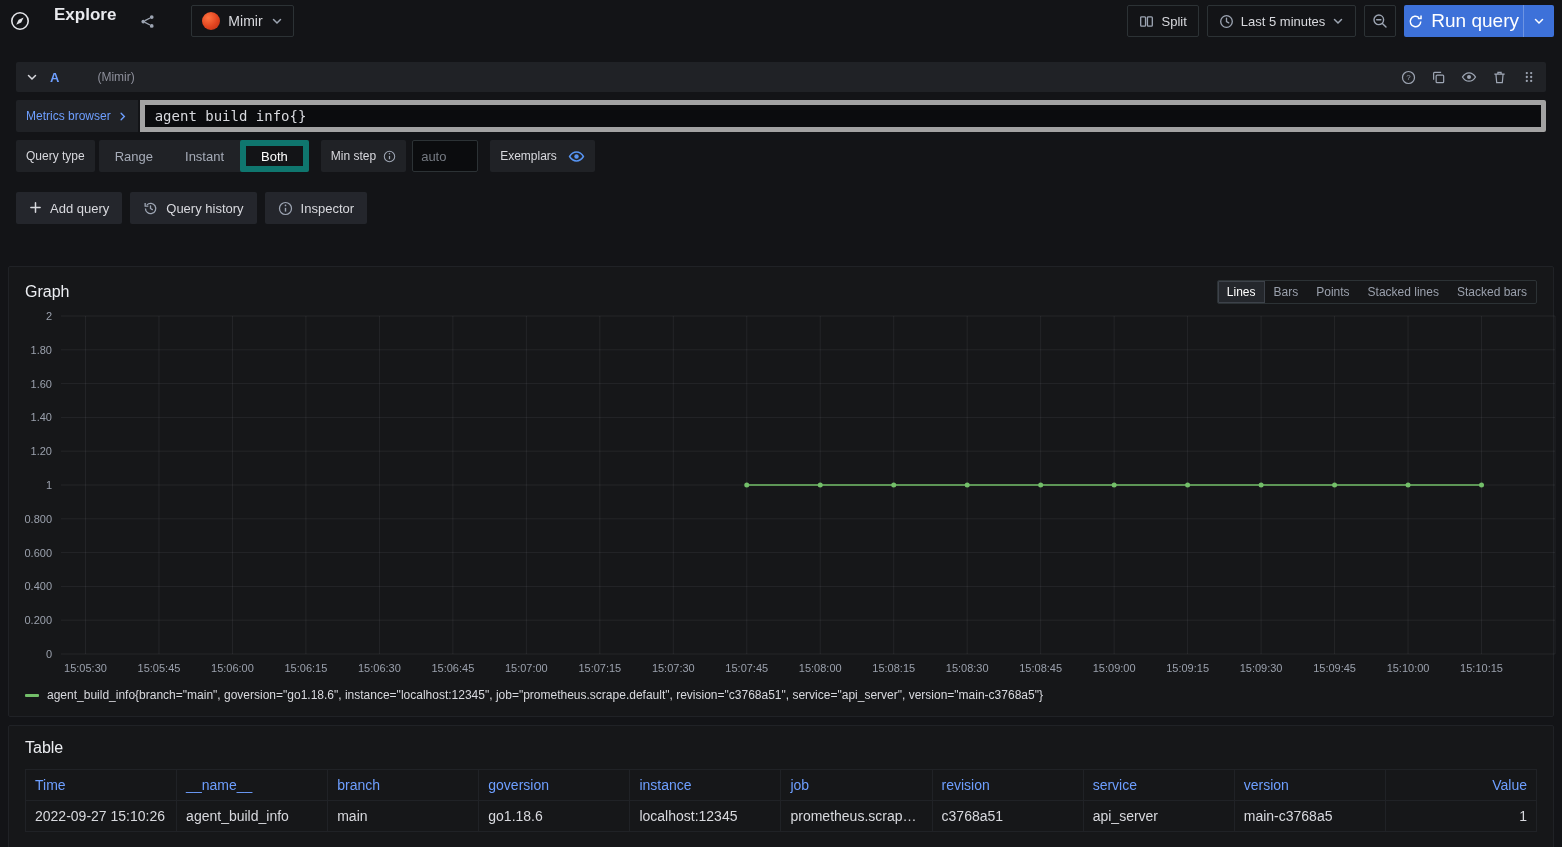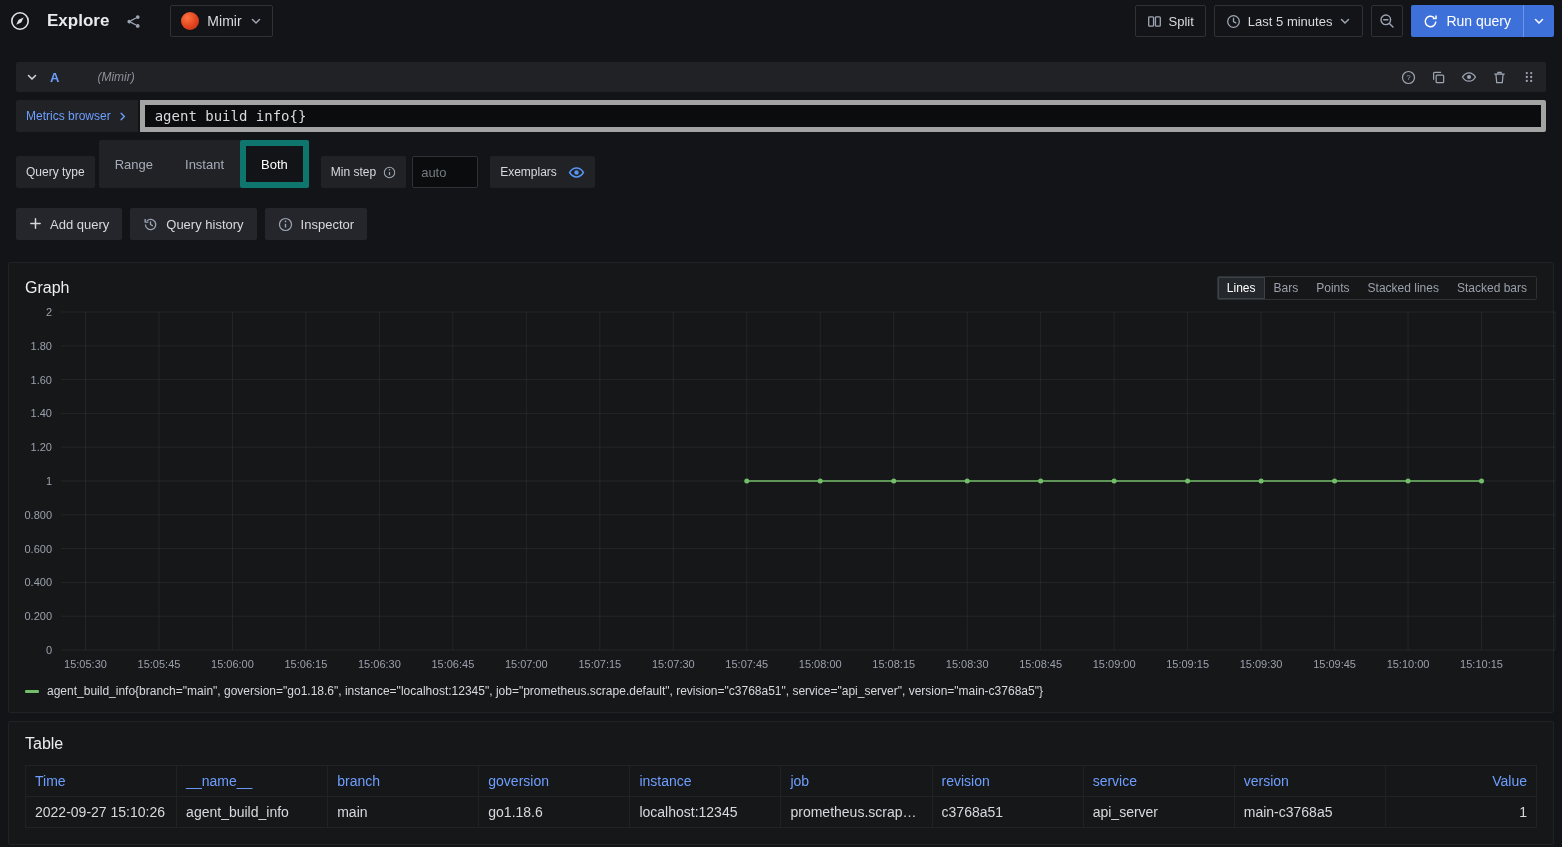--- a/index.html
+++ b/index.html
@@ -3,60 +3,60 @@
 <meta charset="utf-8">
 <style>
   *{box-sizing:border-box;margin:0;padding:0}
   html,body{width:1562px;height:847px}
   body{background:#131417;color:#d8d9de;font-family:"Liberation Sans",sans-serif;font-size:14px;overflow:hidden}
   .icon{display:inline-flex;align-items:center;justify-content:center;color:#9da5b3;line-height:0}
   button{font-family:inherit}
 
   
   .topbar{height:42px;display:flex;align-items:center;justify-content:space-between;padding:0 8px 0 10px}
-  .tb-left{display:flex;align-items:center;gap:17px}
+  .tb-left{display:flex;gap:24px}
   .app-title{font-size:17px;font-weight:600;color:#e9eaee}
   .ds-picker{display:flex;align-items:center;gap:8px;height:32px;padding:8px 10px;border:1px solid #2c3235;border-radius:2px;margin-left:12px;cursor:pointer;background:transparent;color:#d8d9de}
   .mimir-logo{width:18px;height:18px;border-radius:50%;background:radial-gradient(circle at 35% 32%,#ff7340 0%,#e0431f 55%,#b22f12 100%)}
   .tb-right{display:flex;align-items:center;gap:8px}
   .btn-outline{display:flex;align-items:center;gap:7px;height:32px;padding:0 11px;border:1px solid #2c3235;border-radius:2px;background:transparent;color:#d8d9de;font-size:13px;cursor:pointer}
   .btn-outline.square{width:32px;padding:0;justify-content:center}
   .run-query{display:flex;height:32px;border-radius:2px;overflow:hidden;background:#3d71d9;color:#fff;cursor:pointer}
-  .run-main{display:flex;align-items:center;gap:8px;padding:0 12px;font-weight:500;font-size:14px}
+  .run-main{display:flex;align-items:center;gap:8px;padding:0 4px;font-weight:500;font-size:19px}
   .run-caret{display:flex;align-items:center;padding:0 9px;border-left:1px solid rgba(255,255,255,.25)}
   .run-query .icon{color:#cfe0ff}
 
   
   .query-section{margin:20px 16px 0}
   .qrow-header{height:30px;background:#202226;border-radius:2px;display:flex;align-items:center;padding:0 10px}
   .collapse-chevron{cursor:pointer;margin-right:12px}
   .ref-id{color:#6e9fff;font-weight:600;font-size:13px}
-  .ds-hint{color:#8d8f9a;font-style:italic;font-size:12px;margin-left:38px}
+  .ds-hint{color:#8d8f9a;font-size:12px;margin-left:38px}
   .qrow-icons{margin-left:auto;display:flex;align-items:center;gap:15px}
   .qrow-icons .icon{cursor:pointer}
   .editor-row{display:flex;margin-top:8px;gap:2px}
   .metrics-browser{display:flex;align-items:center;gap:6px;background:#202226;color:#6e9fff;font-size:12px;font-weight:500;padding:0 10px;height:32px;border-radius:2px 0 0 2px;cursor:pointer;white-space:nowrap;border:none}
   .metrics-browser .icon{color:#6e9fff}
   .query-input{flex:1;height:32px;background:#0b0c0e;border:5px solid #a3a3a3;border-radius:0 2px 2px 0;color:#d8d9de;font-family:"DejaVu Sans Mono",monospace;font-size:14px;padding:0 10px;outline:none}
   .options-row{display:flex;align-items:flex-end;margin-top:8px;gap:4px}
   .chip{display:flex;align-items:center;gap:7px;height:32px;padding:0 10px;background:#202226;border-radius:2px;font-size:12px;font-weight:500;color:#d8d9de;white-space:nowrap}
-  .radio-group{display:flex;align-items:stretch;height:48px;background:#202226;border-radius:2px;margin-right:8px}
+  .radio-group{display:flex;align-items:stretch;height:32px;background:#202226;border-radius:2px;margin-right:8px}
   .radio-btn{padding:0 15px;background:transparent;border:1px solid transparent;color:#a6acb8;font-size:13px;cursor:pointer;border-radius:2px}
   .radio-btn.selected{background:#131417;border:6px solid #0f766e;color:#fff;font-weight:500}
   .mini-input{width:66px;height:32px;background:#0b0c0e;border:1px solid #2c3235;border-radius:2px;color:#d8d9de;font-size:13px;padding:0 8px;margin:0 8px 0 2px;outline:none}
   .mini-input::placeholder{color:#757a82}
   .exemplars-chip .eye-blue{color:#5794f2;margin-left:4px;cursor:pointer}
 
   
   .actions-row{display:flex;gap:8px;margin:20px 16px 0}
   .btn-secondary{display:flex;align-items:flex-start;gap:8px;height:32px;padding:9px 13px;background:#24262c;border:none;border-radius:2px;color:#d8d9de;font-size:13px;font-weight:500;cursor:pointer}
 
   
   .panel{margin:8px;border:1px solid #202226;border-radius:2px;background:#161719}
-  .panel.graph-panel{margin-top:22px}
+  .panel.graph-panel{margin-top:42px}
   .panel-header{display:flex;justify-content:space-between;align-items:center;padding:13px 16px 4px}
   .panel-title{font-size:16px;font-weight:500;color:#eceef2}
   .mode-group{display:flex;border:1px solid #2c3235;border-radius:2px;overflow:hidden}
   .mode-btn{padding:4px 9px;background:transparent;border:none;color:#9aa0ac;font-size:12px;font-weight:500;cursor:pointer;white-space:nowrap}
   .mode-btn.selected{background:#24272c;color:#fff;box-shadow:inset 0 0 0 1px #3d424a}
   .chart-wrap{padding:0 8px}
   #chart-svg{display:block}
   .grid{stroke:rgba(204,204,220,.08);stroke-width:1}
   .tick{fill:#9aa0ac;font-size:11px;font-family:"Liberation Sans",sans-serif}
   .ty{text-anchor:end}

